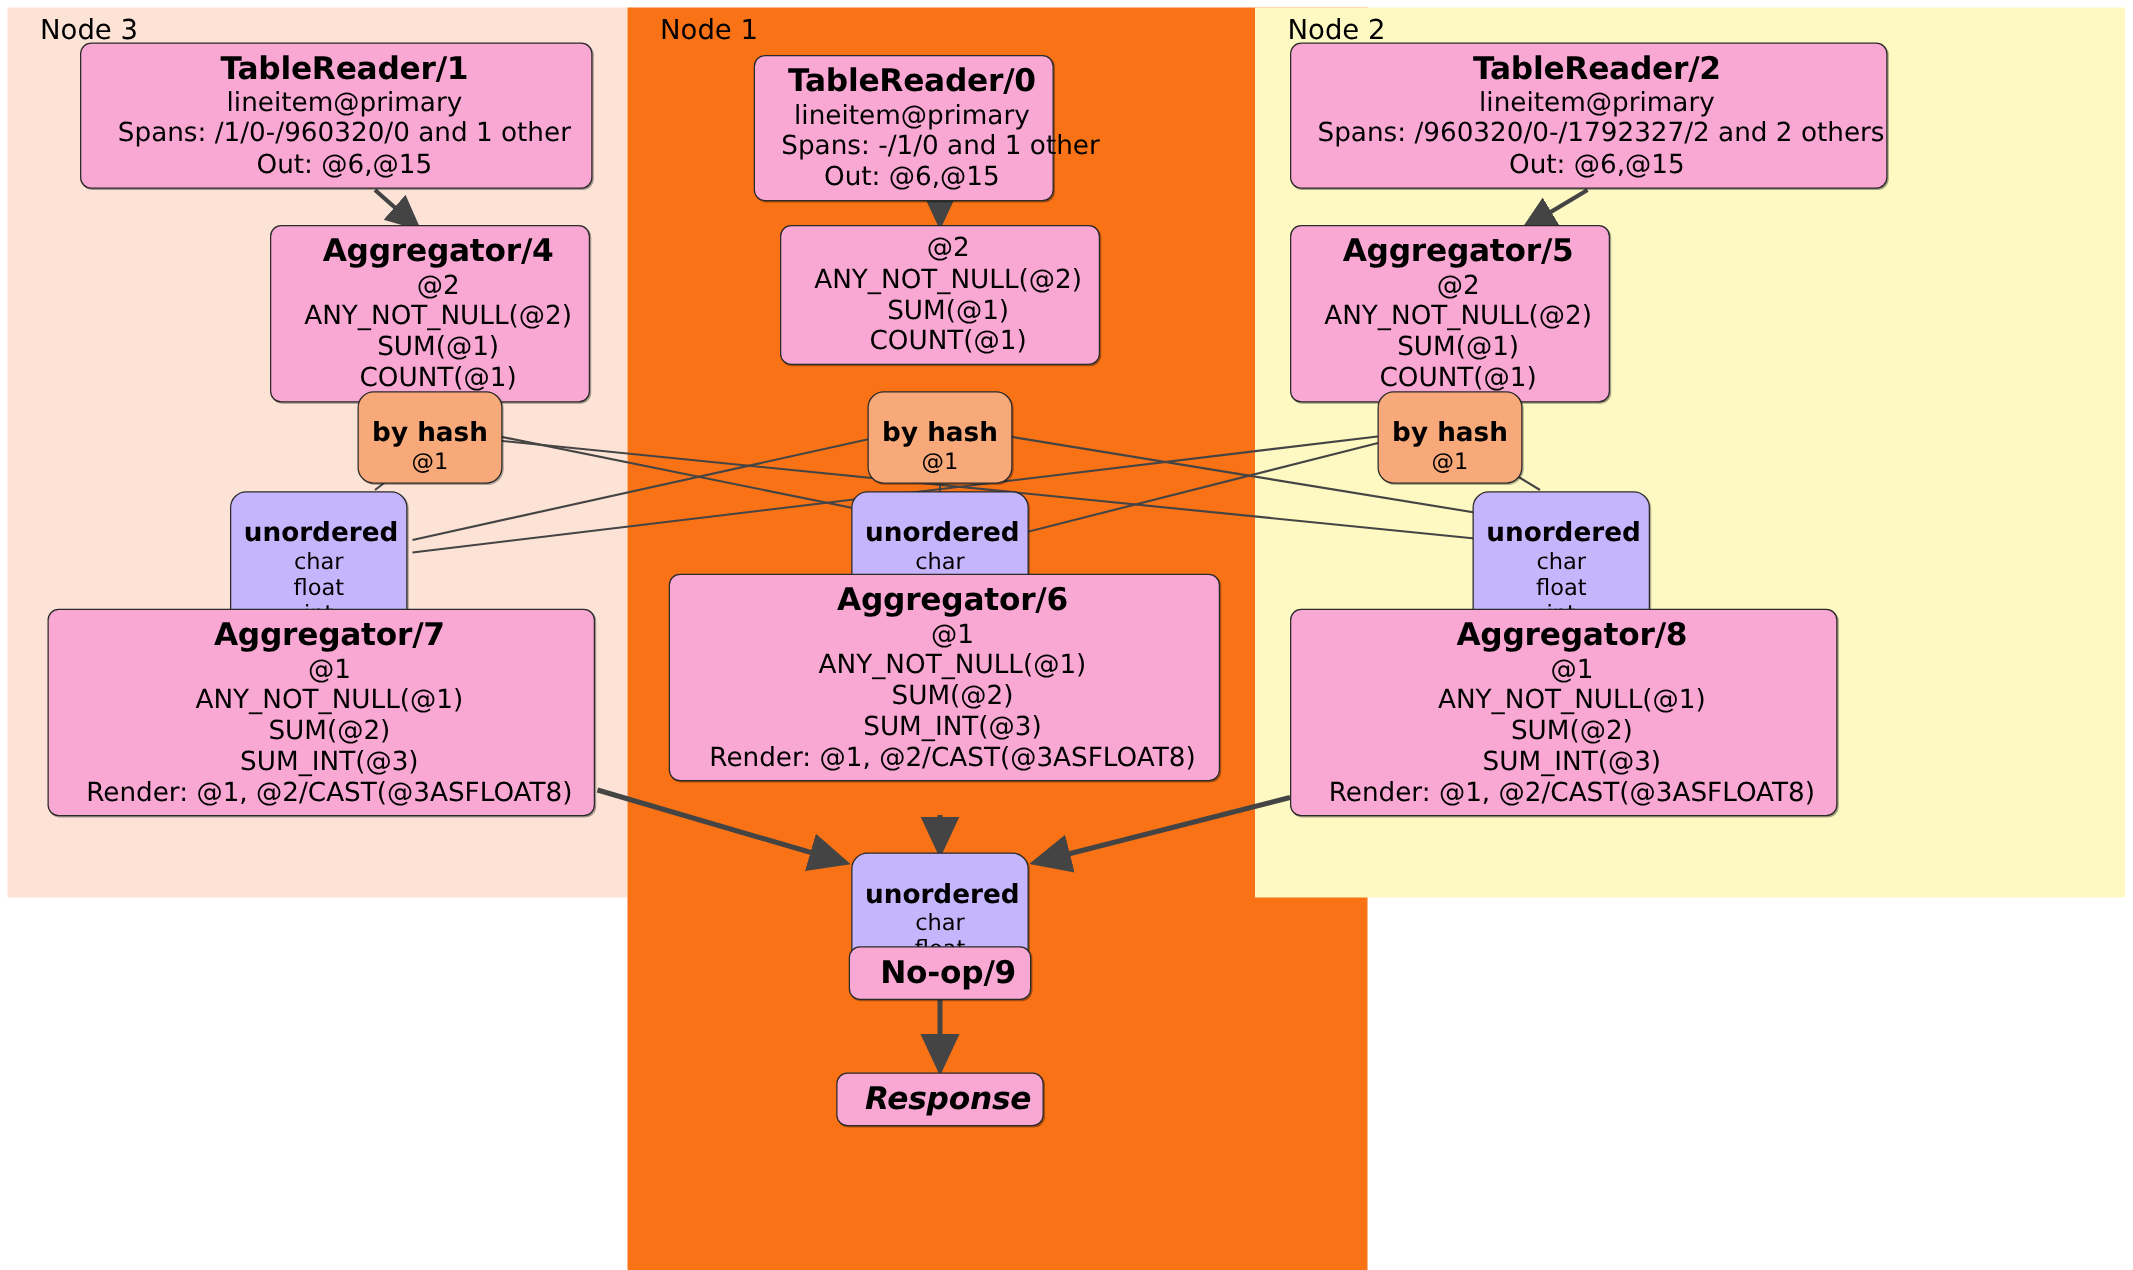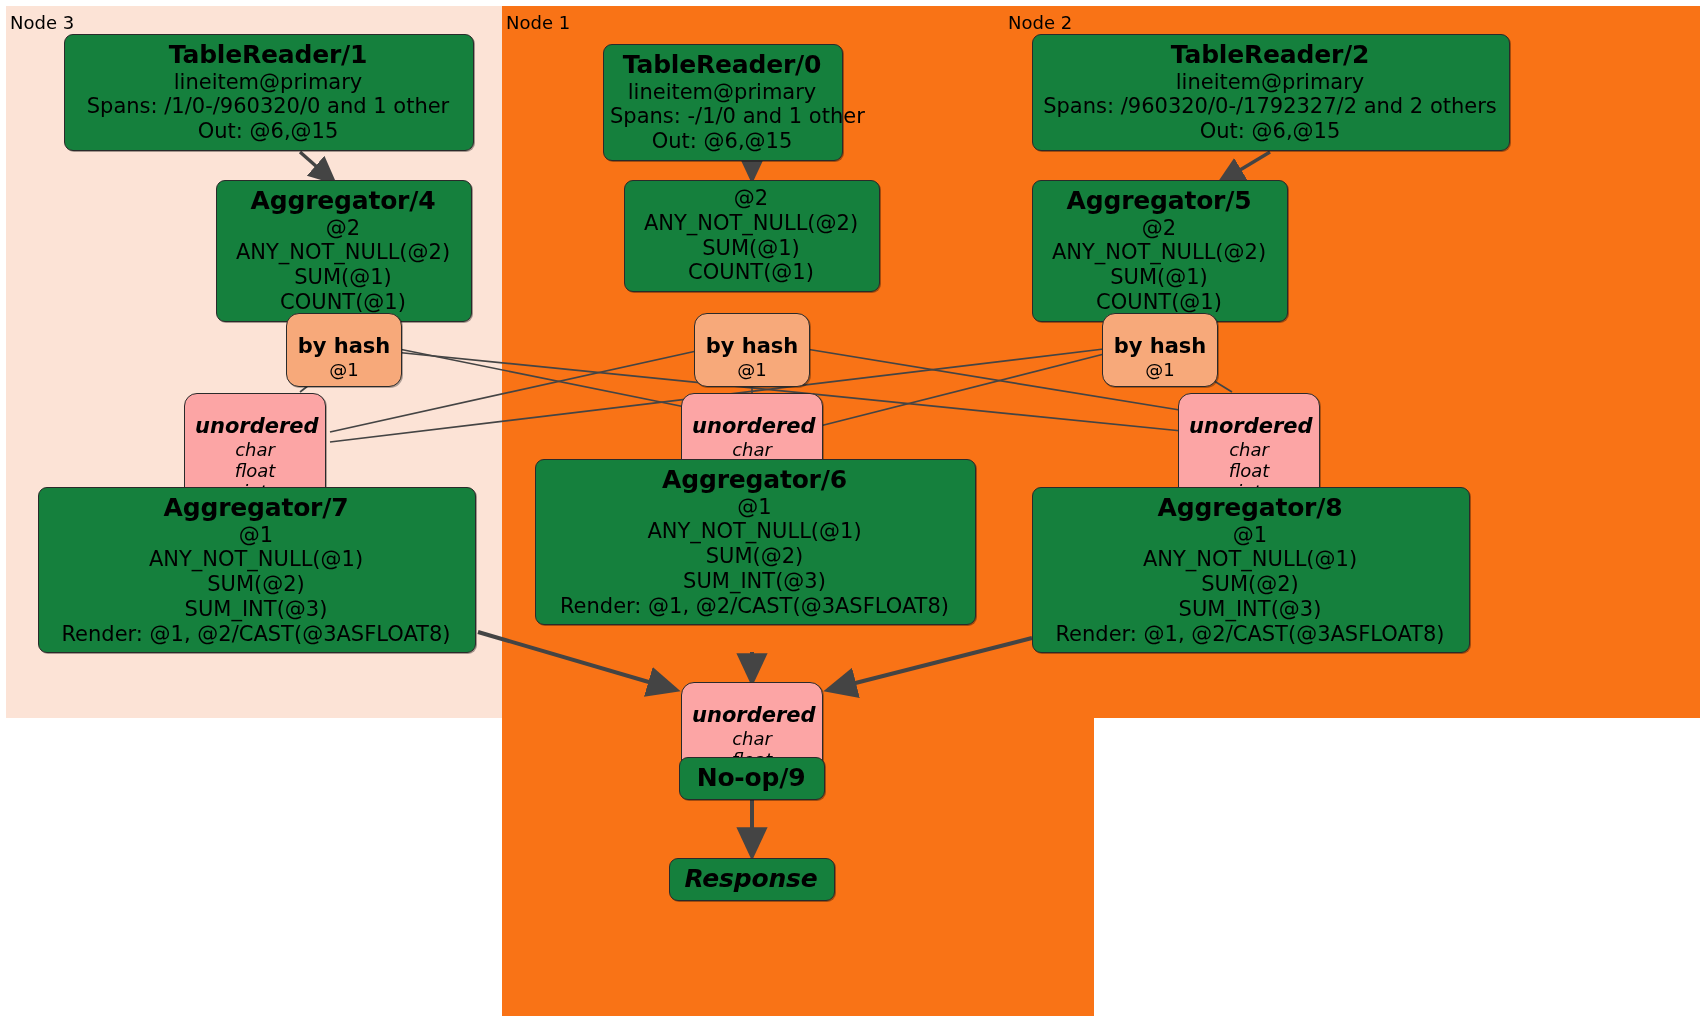--- a/index.html
+++ b/index.html
@@ -18,71 +18,71 @@
     background: #ffffff;
   }
   
   .node-panel {
     position: absolute;
     box-sizing: border-box;
   }
   .node-panel .panel-label {
     position: absolute;
     top: 6px;
-    left: 4px;
-    font-size: 18px;
+    left: 26px;
+    font-size: 22px;
     color: #000;
     white-space: nowrap;
   }
   #panel-node3 { left: 6px;    top: 6px;  width: 496px; height: 712px; background: #fce3d6; }
   #panel-node1 { left: 502px;  top: 6px;  width: 592px; height: 1010px; background: #f97316; }
-  #panel-node2 { left: 1004px; top: 6px;  width: 696px; height: 712px; background: #f97316; }
+  #panel-node2 { left: 1004px; top: 6px;  width: 696px; height: 712px; background: #fef9c3; }
 
   
   #edges {
     position: absolute;
     left: 0; top: 0;
     width: 1706px;
     height: 1016px;
     pointer-events: none;
   }
 
   
   .gbox {
     position: absolute;
     box-sizing: border-box;
     text-align: center;
     line-height: 1.18;
   }
   .proc {
-    background: #15803d;
+    background: #f9a8d4;
     border: 1.6px solid #2a2a2a;
     border-radius: 9px;
-    padding: 5px 8px 6px 6px;
+    padding: 5px 8px 6px 21px;
     box-shadow: 1px 1px 0 rgba(0,0,0,0.35);
   }
   .proc .title {
     font-weight: bold;
     font-size: 25px;
     color: #000;
     letter-spacing: -0.2px;
   }
   .proc .line {
     font-size: 21px;
     color: #000;
     white-space: nowrap;
   }
   .router {
     border: 1.6px solid #2a2a2a;
     border-radius: 13px;
     padding: 20px 10px 6px 10px;
     box-shadow: 1px 1px 0 rgba(0,0,0,0.30);
   }
   .router.hash { background: #f7a97a; }
-  .router.unordered { background: #fca5a5; font-style: italic; }
+  .router.unordered { background: #c4b5fd; }
   .router .rtitle {
     font-weight: bold;
     font-size: 21px;
     color: #000;
   }
   .router .rline {
     font-size: 18px;
     color: #000;
   }
   .noop .title, .response .title {

